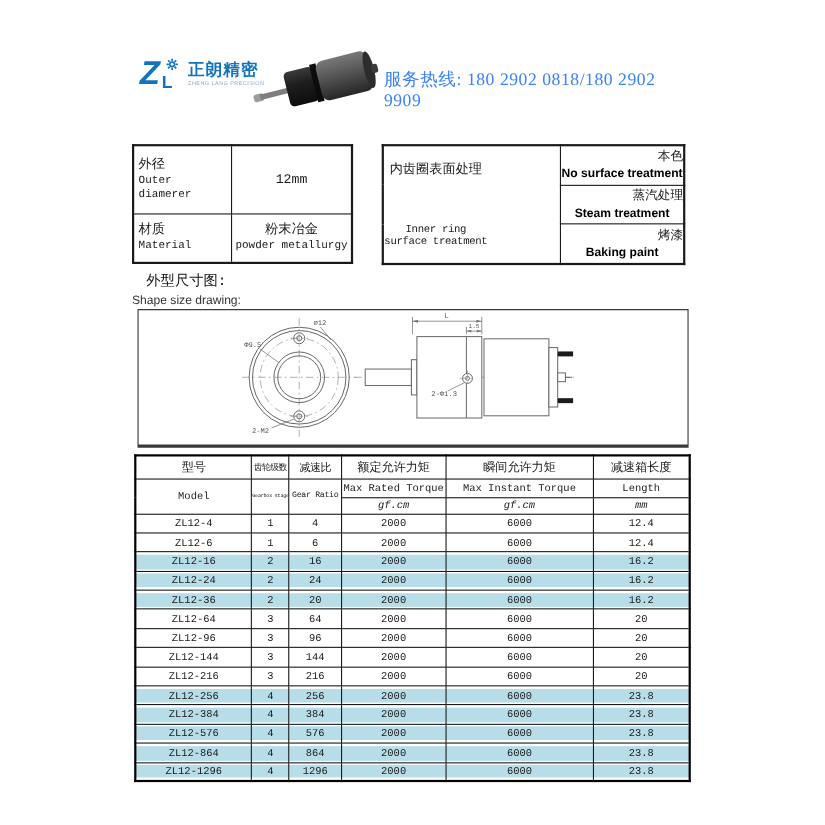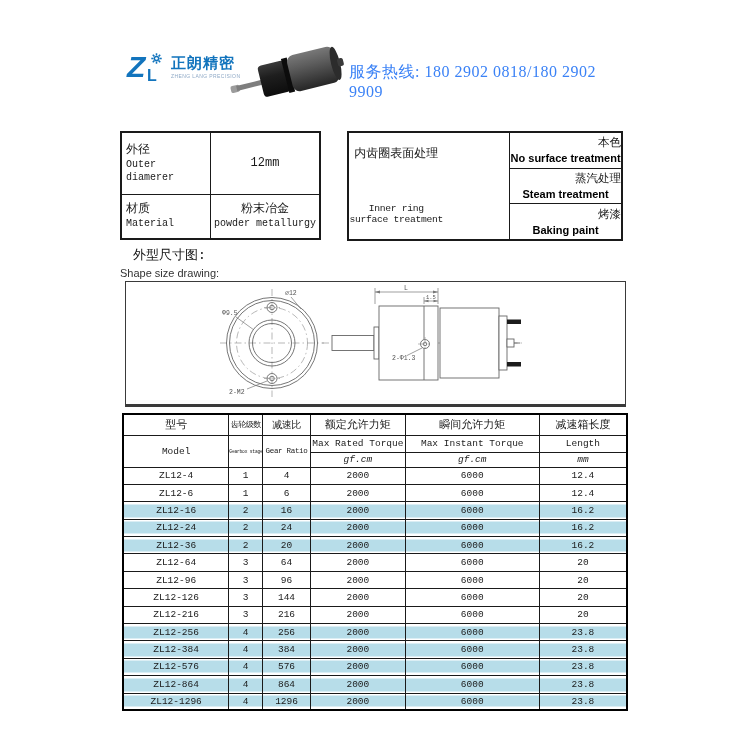--- a/index.html
+++ b/index.html
@@ -334,21 +334,21 @@
         </tr>
         <tr>
           <td>ZL12-96</td>
           <td>3</td>
           <td>96</td>
           <td>2000</td>
           <td>6000</td>
           <td>20</td>
         </tr>
         <tr>
-          <td>ZL12-126</td>
+          <td>ZL12-144</td>
           <td>3</td>
           <td>144</td>
           <td>2000</td>
           <td>6000</td>
           <td>20</td>
         </tr>
         <tr>
           <td>ZL12-216</td>
           <td>3</td>
           <td>216</td>

